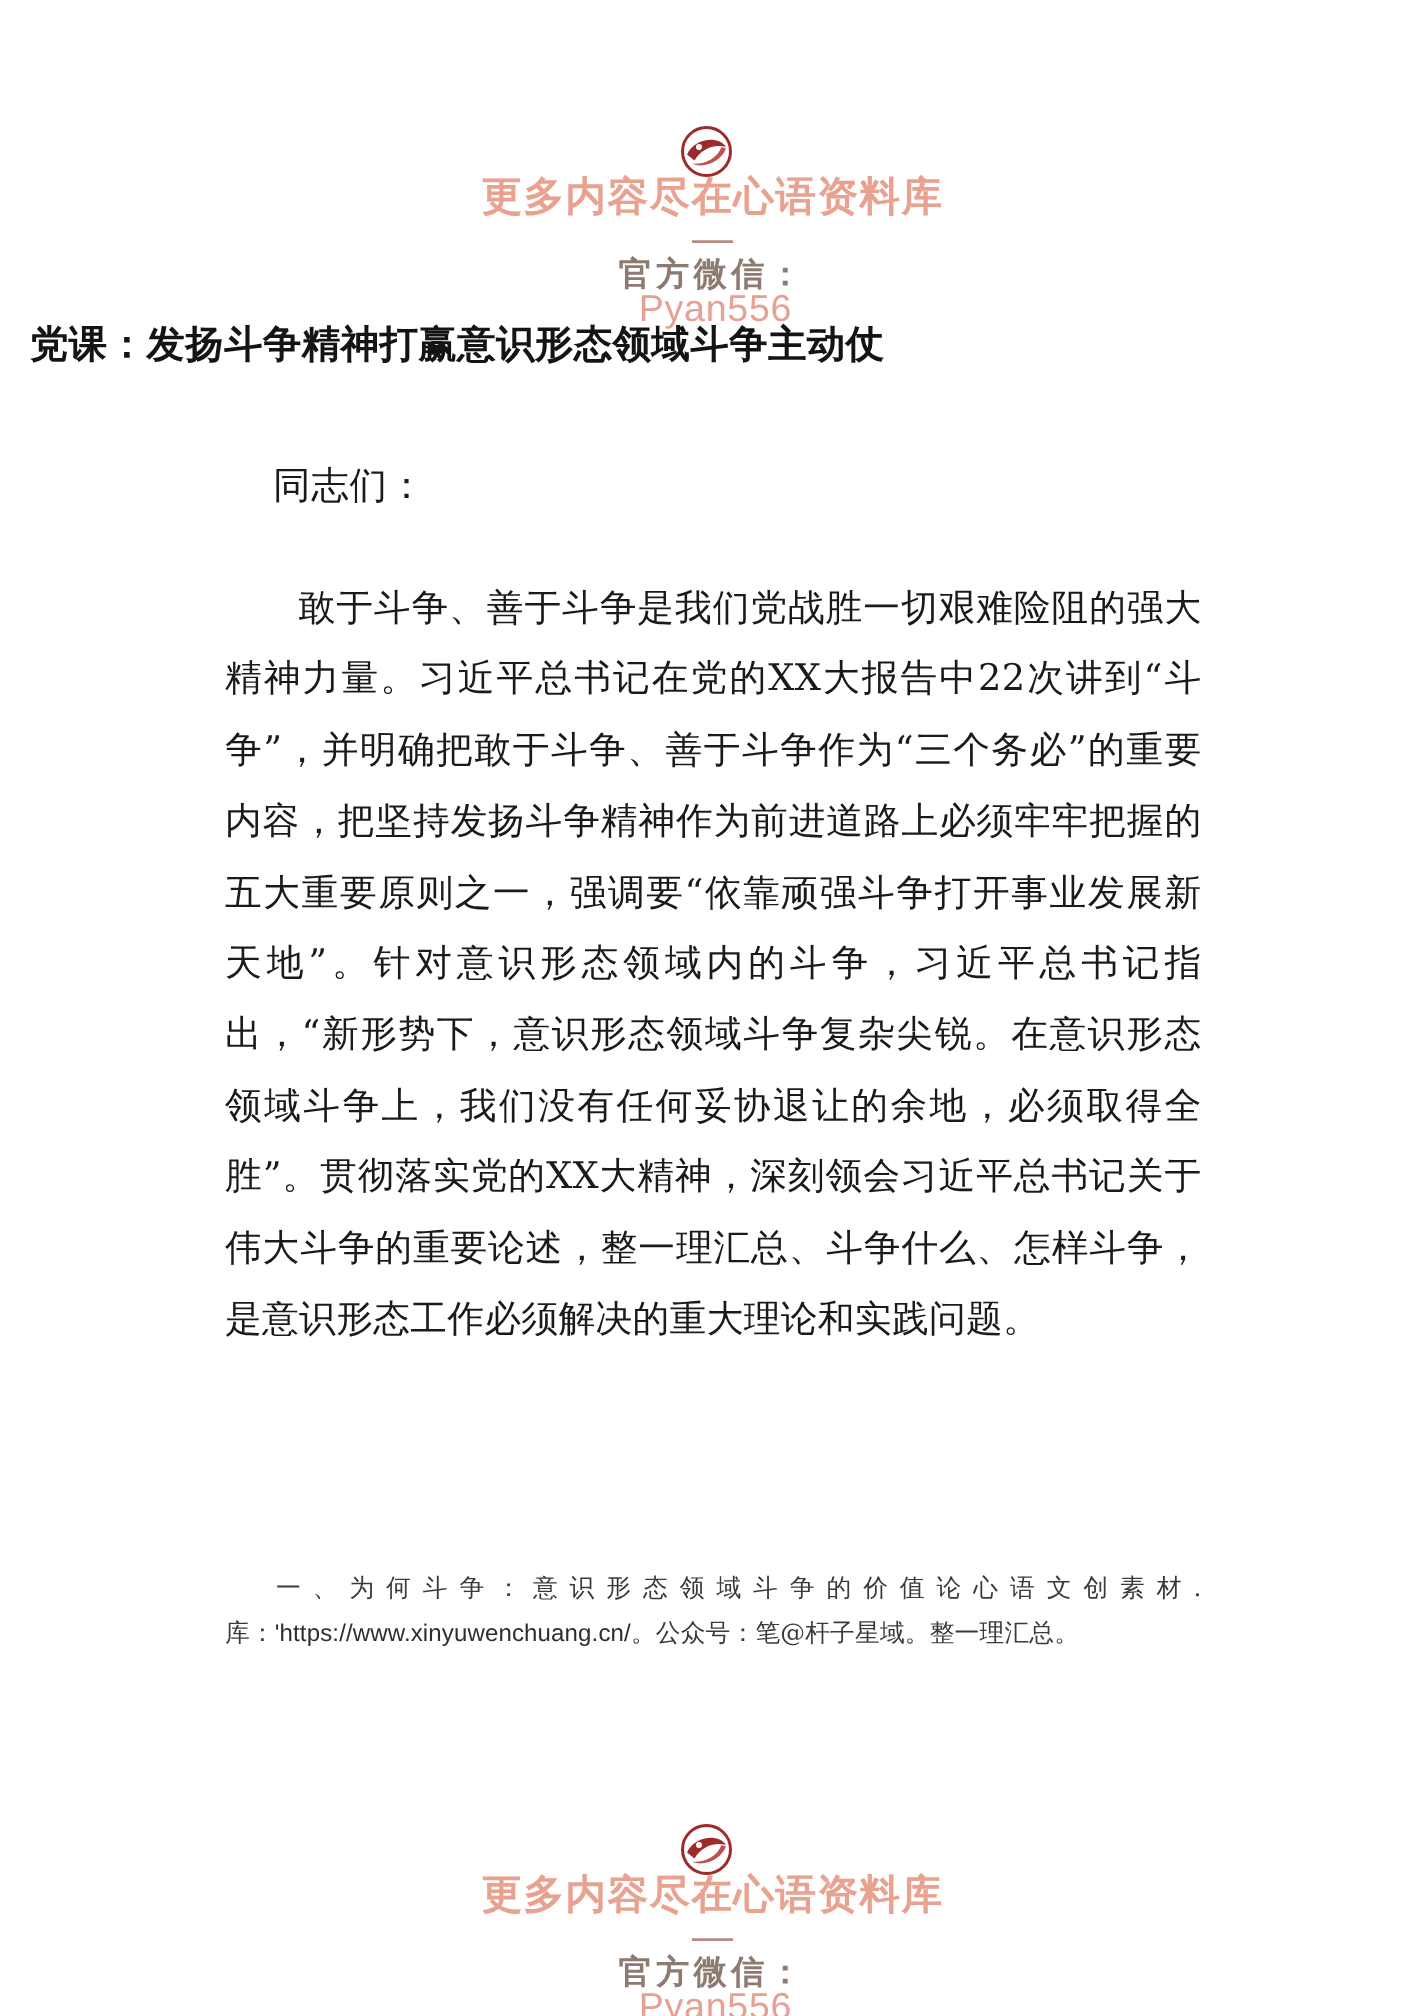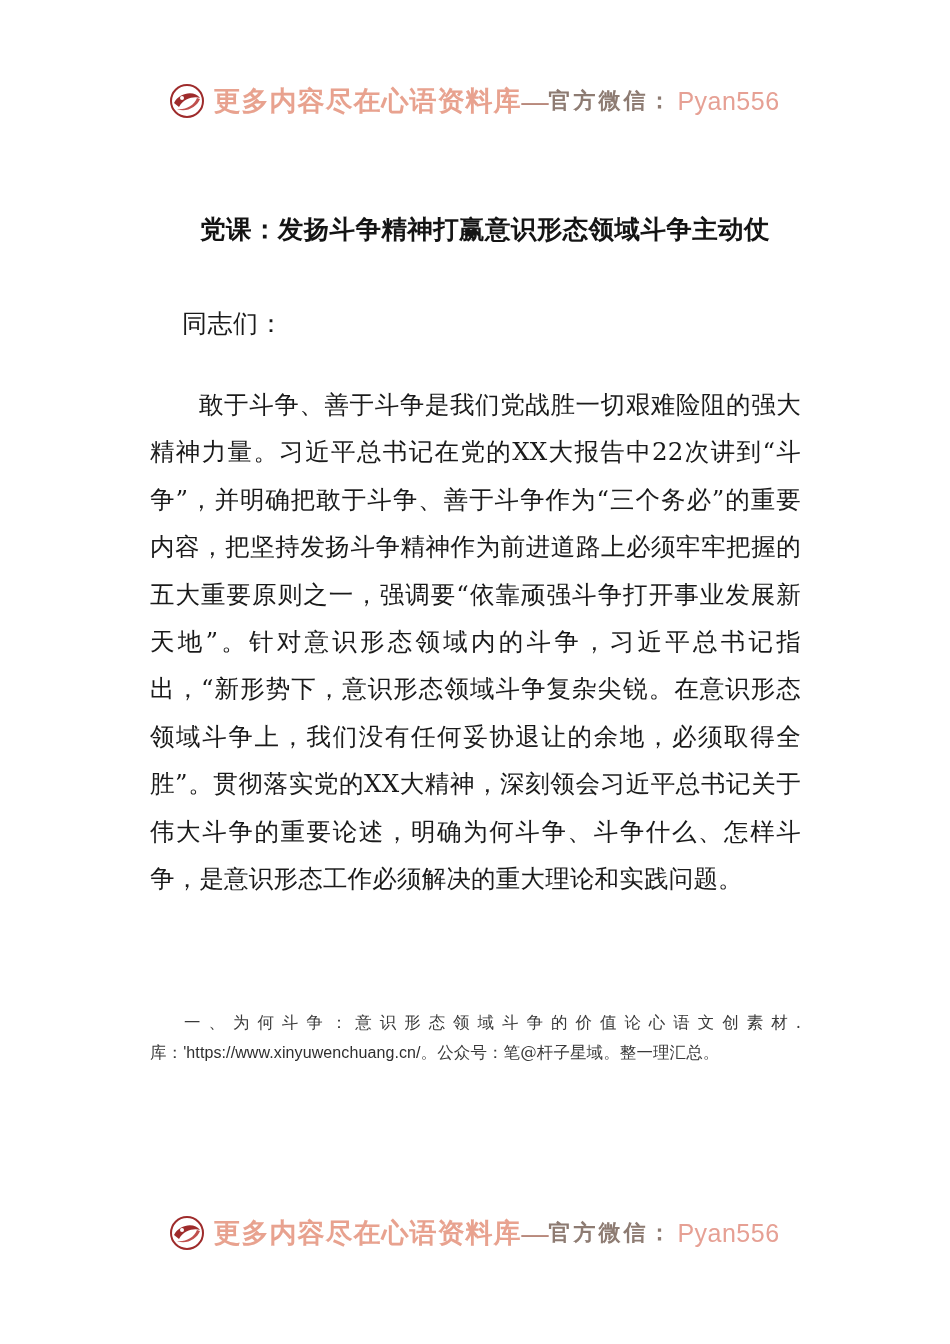--- a/index.html
+++ b/index.html
@@ -19,20 +19,21 @@
   
   .watermark {
     position: absolute;
     left: 0;
     width: 950px;
     display: flex;
     align-items: center;
     justify-content: center;
     gap: 0px;
     white-space: nowrap;
+    flex-direction: column;
   }
   .watermark-header { top: 84px; }
   .watermark-footer { top: 1216px; }
 
   .wm-logo {
     position: relative;
     width: 34px;
     height: 34px;
     margin-right: 9px;
     flex: 0 0 auto;
@@ -70,21 +71,20 @@
     line-height: 1;
     margin-left: 4px;
   }
 
   
   .doc-title {
     position: absolute;
     top: 212px;
     left: 0;
     width: 950px;
-    text-align: center;
     font-family: "DejaVu Serif", "Liberation Serif", serif;
     font-size: 25.5px;
     font-weight: 700;
     color: #141414;
     letter-spacing: 0.4px;
     padding-left: 20px;
     box-sizing: border-box;
   }
 
   .salutation {
@@ -108,21 +108,21 @@
     color: #1a1a1a;
     line-height: 47.4px;
     text-align: justify;
     text-justify: inter-ideograph;
     text-indent: 49px;
     letter-spacing: 0.2px;
   }
 
   .footnote {
     position: absolute;
-    top: 1008px;
+    top: 1044px;
     left: 150px;
     width: 651px;
     font-family: "DejaVu Serif", "Liberation Serif", serif;
     font-size: 16.5px;
     color: #3a3a3a;
     line-height: 30px;
     text-align: justify;
     text-justify: inter-ideograph;
     text-indent: 34px;
     letter-spacing: 0.1px;
@@ -150,21 +150,21 @@
     <span class="wm-text-a">更多内容尽在心语资料库</span>
     <span class="wm-dash">—</span>
     <span class="wm-text-b">官方微信：</span>
     <span class="wm-text-c">Pyan556</span>
   </div>
 
   <div class="doc-title">党课：发扬斗争精神打赢意识形态领域斗争主动仗</div>
 
   <div class="salutation">同志们：</div>
 
-  <div class="body-par">敢于斗争、善于斗争是我们党战胜一切艰难险阻的强大精神力量。习近平总书记在党的XX大报告中22次讲到“斗争”，并明确把敢于斗争、善于斗争作为“三个务必”的重要内容，把坚持发扬斗争精神作为前进道路上必须牢牢把握的五大重要原则之一，强调要“依靠顽强斗争打开事业发展新天地”。针对意识形态领域内的斗争，习近平总书记指出，“新形势下，意识形态领域斗争复杂尖锐。在意识形态领域斗争上，我们没有任何妥协退让的余地，必须取得全胜”。贯彻落实党的XX大精神，深刻领会习近平总书记关于伟大斗争的重要论述，明确为何斗争、斗争什么、怎样斗争，是意识形态工作必须解决的重大理论和实践问题。</div>
+  <div class="body-par">敢于斗争、善于斗争是我们党战胜一切艰难险阻的强大精神力量。习近平总书记在党的XX大报告中22次讲到“斗争”，并明确把敢于斗争、善于斗争作为“三个务必”的重要内容，把坚持发扬斗争精神作为前进道路上必须牢牢把握的五大重要原则之一，强调要“依靠顽强斗争打开事业发展新天地”。针对意识形态领域内的斗争，习近平总书记指出，“新形势下，意识形态领域斗争复杂尖锐。在意识形态领域斗争上，我们没有任何妥协退让的余地，必须取得全胜”。贯彻落实党的XX大精神，深刻领会习近平总书记关于伟大斗争的重要论述，整一理汇总、斗争什么、怎样斗争，是意识形态工作必须解决的重大理论和实践问题。</div>
 
   <div class="footnote"><span>一、为何斗争：意识形态领域斗争的价值论心语文创素材.库：</span><span class="url">'https://www.xinyuwenchuang.cn/</span><span>。公众号：笔@杆子星域。整一理汇总。</span></div>
 
   <div class="watermark watermark-footer">
     <span class="wm-logo">
       <svg viewBox="0 0 34 34" xmlns="http://www.w3.org/2000/svg">
         <circle cx="17" cy="17" r="16" fill="none" stroke="#9e2b2b" stroke-width="2"></circle>
         <path d="M4 19 C9 8, 25 6, 30 14 C24 12, 14 14, 9 23 Z" fill="#9e2b2b"></path>
         <path d="M30 15 C27 23, 16 29, 7 25 C15 26, 24 22, 27 14 Z" fill="#c0504d"></path>
         <circle cx="12" cy="14" r="2" fill="#ffffff"></circle>

